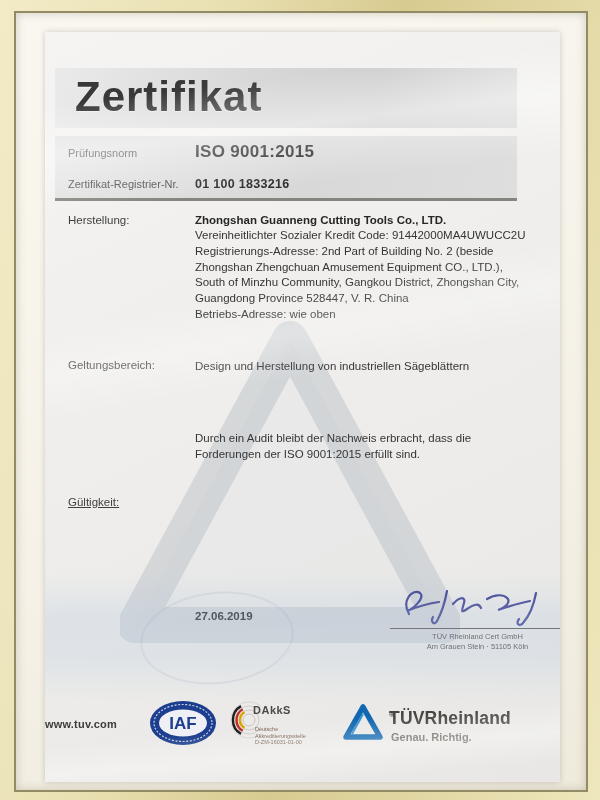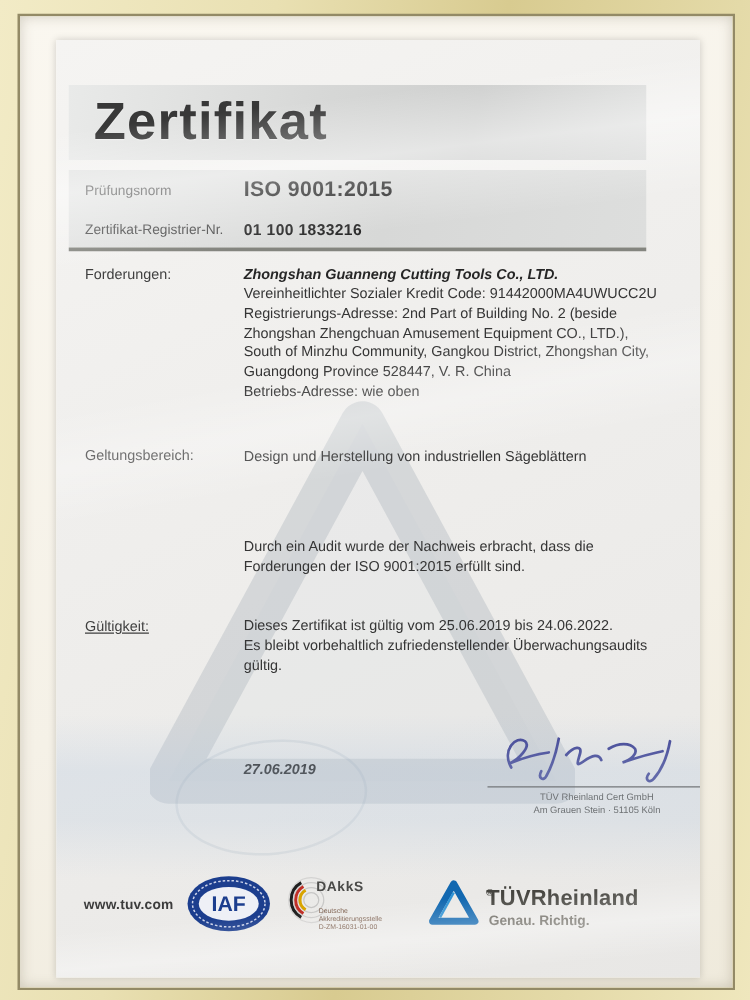--- a/index.html
+++ b/index.html
@@ -41,28 +41,28 @@
     background:linear-gradient(100deg,#e2e3e2 0%,#d7d8d7 55%,#dddedd 100%);
     border-bottom:3px solid #84857f;
   }
   .frow{left:13px;width:440px;height:20px;}
   .frow .flabel{left:0;top:2px;font-size:11px;color:#4c4c4c;}
   .fval-big{left:127px;top:-3px;font-size:17px;font-weight:bold;color:#1e1e1e;letter-spacing:.3px;}
   .fval{left:127px;top:1px;font-size:12.5px;font-weight:bold;color:#2a2a2a;letter-spacing:.3px;}
   
   .lbl{font-size:11.5px;color:#3f3f3f;}
   .txt{font-size:11.5px;line-height:15.8px;color:#353535;white-space:pre-line;}
-  .bold{font-weight:bold;color:#262626;font-style:italic;}
+  .bold{font-weight:bold;color:#262626;}
   
   .sig-block{left:345px;top:552px;width:175px;text-align:center;}
   .sig-block *{position:static;}
   .sig-line{display:block;border-bottom:1.5px solid #55524e;margin-top:-4px;}
   .issuer{font-size:7.5px;line-height:9.5px;color:#4a4844;white-space:pre-line;margin-top:3px;}
   
-  .website{left:22px;top:686px;font-size:11px;font-weight:bold;color:#3c3c3c;letter-spacing:.2px;}
+  .website{left:0;top:686px;font-size:11px;font-weight:bold;color:#3c3c3c;letter-spacing:.2px;}
   .iaf{left:103px;top:666px;}
   .dakks{left:176px;top:668px;width:120px;height:52px;}
   .dakks-label{left:32px;top:4px;font-size:11px;font-weight:bold;color:#4a4a48;letter-spacing:.5px;}
   .dakks-sub{left:34px;top:26px;font-size:5.5px;line-height:6.5px;color:#7c5f4e;white-space:pre-line;}
   .tuv-logo{left:297px;top:670px;}
   .tuv-brand{left:344px;top:676px;font-size:17.5px;font-weight:bold;color:#45443f;letter-spacing:.2px;}
   .tuv-reg{font-size:8px;vertical-align:super;position:static;}
   .tuv-tagline{left:346px;top:699px;font-size:11px;font-weight:bold;color:#6b6860;}
   
   .wm-triangle{left:75px;top:285px;pointer-events:none;}
@@ -109,39 +109,36 @@
         <div class="frow" style="top:9px;">
           <span class="flabel">Prüfungsnorm</span>
           <span class="fval-big">ISO 9001:2015</span>
         </div>
         <div class="frow" style="top:40px;">
           <span class="flabel">Zertifikat-Registrier-Nr.</span>
           <span class="fval">01 100 1833216</span>
         </div>
       </div>
 
-      <div class="lbl" style="left:23px;top:182px;">Forderungen:</div>
+      <div class="lbl" style="left:23px;top:182px;">Herstellung:</div>
       <div class="txt bold" style="left:150px;top:181px;width:350px;">Zhongshan Guanneng Cutting Tools Co., LTD.</div>
       <div class="txt" style="left:150px;top:196px;width:350px;">Vereinheitlichter Sozialer Kredit Code: 91442000MA4UWUCC2U
 Registrierungs-Adresse: 2nd Part of Building No. 2 (beside
 Zhongshan Zhengchuan Amusement Equipment CO., LTD.),
 South of Minzhu Community, Gangkou District, Zhongshan City,
 Guangdong Province 528447, V. R. China
 Betriebs-Adresse: wie oben</div>
 
       <div class="lbl" style="left:23px;top:327px;">Geltungsbereich:</div>
       <div class="txt" style="left:150px;top:327px;width:350px;">Design und Herstellung von industriellen Sägeblättern</div>
 
-      <div class="txt" style="left:150px;top:399px;width:355px;">Durch ein Audit wurde der Nachweis erbracht, dass die
+      <div class="txt" style="left:150px;top:399px;width:355px;">Durch ein Audit bleibt der Nachweis erbracht, dass die
 Forderungen der ISO 9001:2015 erfüllt sind.</div>
 
       <div class="lbl" style="left:23px;top:464px;text-decoration:underline;">Gültigkeit:</div>
-      <div class="txt" style="left:150px;top:462px;width:365px;">Dieses Zertifikat ist gültig vom 25.06.2019 bis 24.06.2022.
-Es bleibt vorbehaltlich zufriedenstellender Überwachungsaudits
-gültig.</div>
 
 
       <div class="txt bold" style="left:150px;top:577px;">27.06.2019</div>
 
       <div class="sig-block">
         <svg width="170" height="44" viewBox="0 0 170 44">
           <path d="M16,30 C8,16 20,4 27,9 C32,13 22,24 14,27 C26,22 38,19 46,18
                    M54,7 C52,18 49,28 44,37 C42,41 37,39 40,33
                    M60,20 C66,13 73,12 71,19 C69,26 67,30 74,25 C81,20 86,19 88,24
                    M94,15 C102,10 111,10 115,15 C117,19 112,24 105,26 C114,23 126,19 137,17

